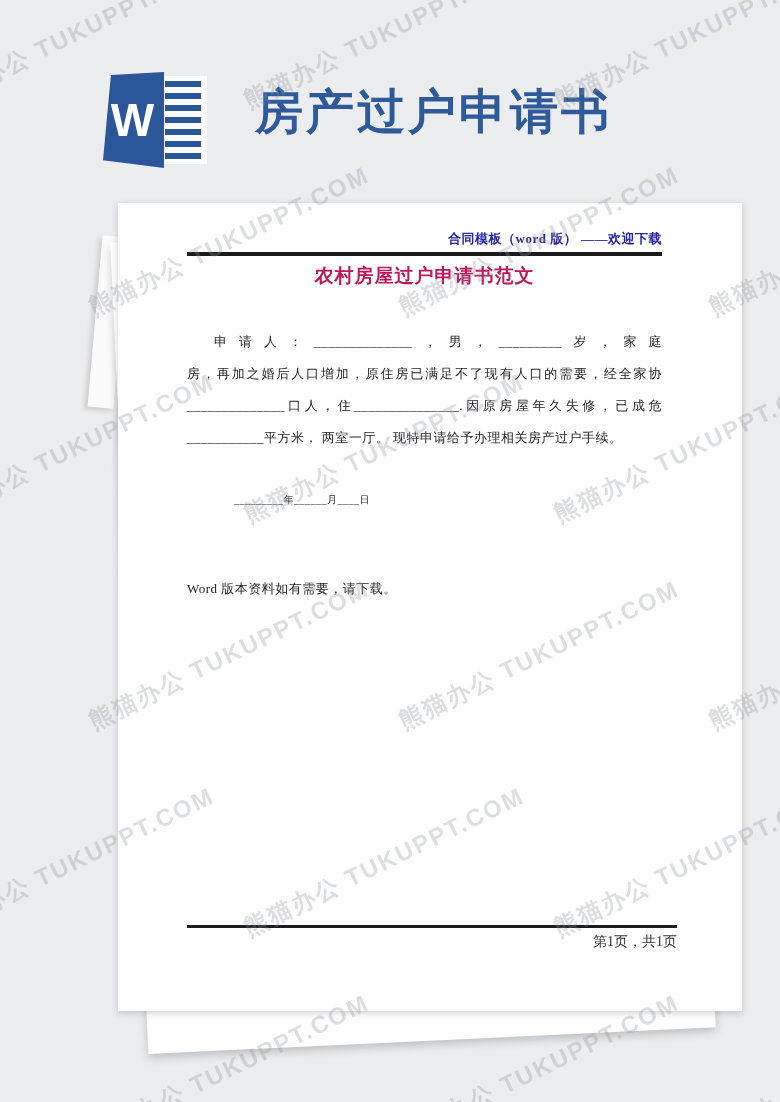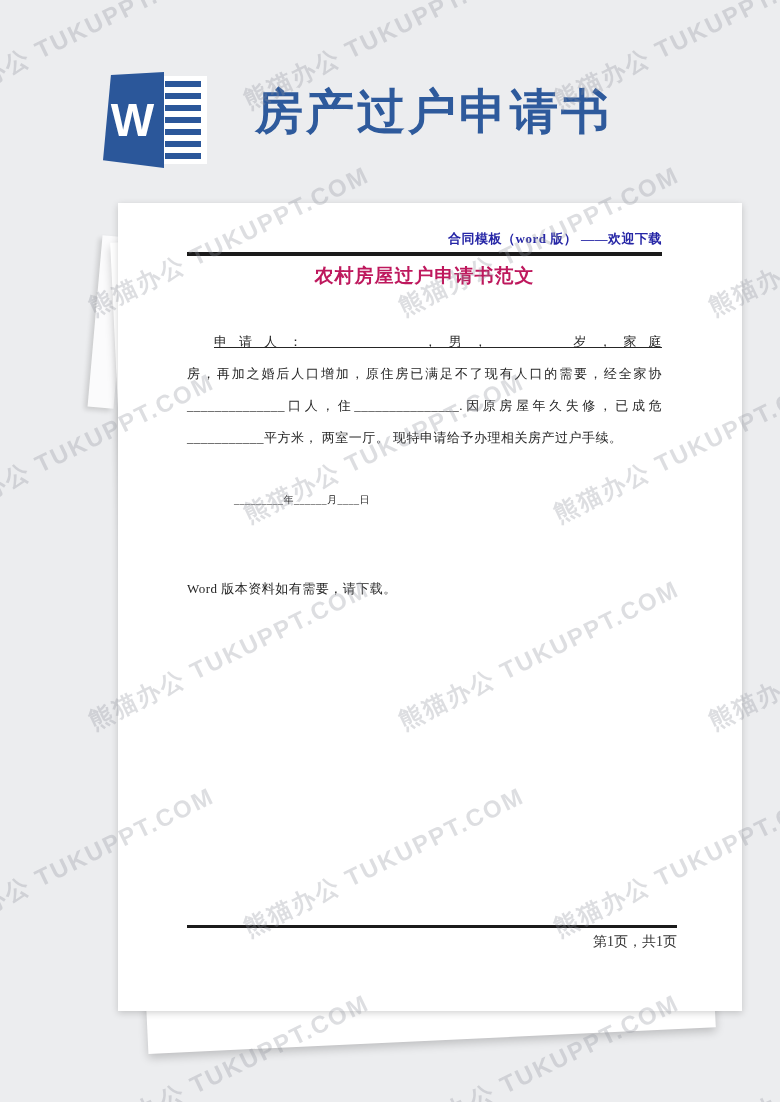--- a/index.html
+++ b/index.html
@@ -36,21 +36,21 @@
 
   
   .hdr-link{margin-top:27px;text-align:right;font-size:13px;font-weight:bold;
     color:var(--link-blue);letter-spacing:0.5px;}
   .hdr-rule{margin-top:4px;height:4px;background:var(--rule-black);}
   .doc-title{margin-top:7px;text-align:center;font-size:19px;font-weight:bold;
     letter-spacing:1px;color:#be185d;}
   .doc-body{margin-top:37px;font-size:13px;line-height:32px;letter-spacing:0.5px;}
   .doc-body .bl{text-align:justify;text-align-last:justify;white-space:nowrap;}
   .doc-body .bl.last{text-align-last:left;}
-  .doc-body .bl.indent{padding-left:27px;text-decoration:underline;}
+  .doc-body .bl.indent{padding-left:27px;}
   .sig-line{margin-top:27px;padding-left:31px;font-size:13px;letter-spacing:0.5px;}
   .date-line{margin-top:39px;padding-left:3px;font-size:10px;letter-spacing:0.5px;margin-left:44px;}
   .note-line{margin-top:73px;font-size:13px;letter-spacing:0.5px;}
   .page-footer{position:absolute;left:69px;right:65px;top:722px;}
   .ftr-rule{height:3px;background:var(--rule-black);}
   .ftr-text{margin-top:5px;text-align:right;font-size:14px;color:#333;}
 
   
   #watermark-layer{position:absolute;left:0;top:0;width:780px;height:1102px;
     pointer-events:none;z-index:50;overflow:hidden;}

